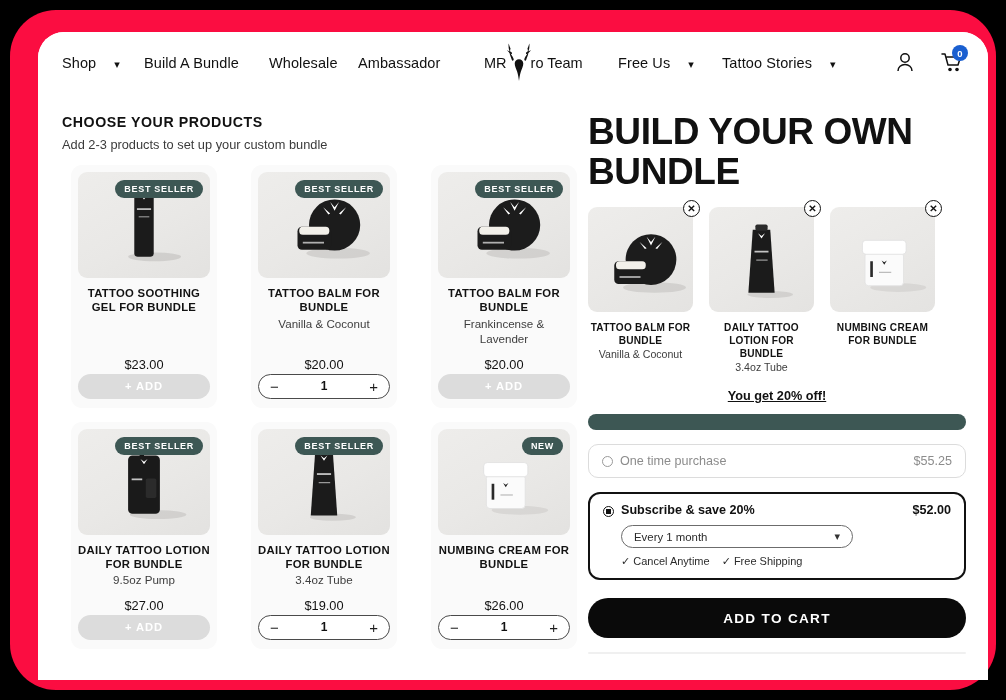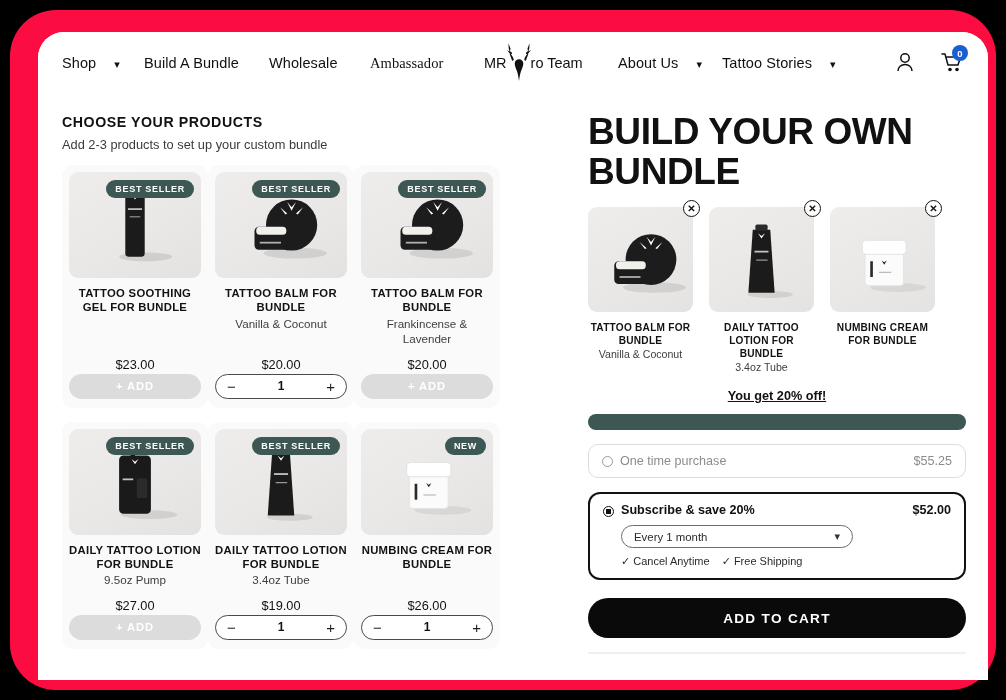--- a/index.html
+++ b/index.html
@@ -103,21 +103,22 @@
   #choose-sub {
     font-size: 12.8px;
     color: #3b3b3b;
     margin-bottom: 13px;
   }
 
   
   #grid {
     display: grid;
     grid-template-columns: repeat(3, 146px);
-    gap: 14px 0;
+    gap: 14px 34px;
+    margin-left: 9px;
   }
   .card {
     background: #fafafa;
     border-radius: 11px;
     padding: 7px 7px 9px 7px;
     display: flex;
     flex-direction: column;
     text-align: center;
     cursor: pointer;
   }
@@ -338,42 +339,42 @@
     <a class="nav-link" style="left:24px;">
       <span>Shop</span>
       <span class="caret">▾</span>
     </a>
     <a class="nav-link" style="left:106px;">
       <span>Build A Bundle</span>
     </a>
     <a class="nav-link" style="left:231px;">
       <span>Wholesale</span>
     </a>
-    <a class="nav-link" style="left:332px;font-family:Liberation Serif, serif;">
+    <a class="nav-link" style="left:320px;">
       <span>Ambassador</span>
     </a>
 
     <div id="logo-wrap" style="left:446px;">
       <span class="lg-txt">MR</span>
       <svg id="deer" viewBox="0 0 70 84">
         <g fill="#111">
           <path d="M35 36c-5 0-9 4-9 9 0 6 3 11 5 17 2 6 3 13 4 20 1-7 2-14 4-20 2-6 5-11 5-17 0-5-4-9-9-9z"></path>
           <path d="M24 36c-1-4-4-7-6-11-2-4-1-9-3-13-1 5 0 10 1 15 1 4 3 7 4 11 1 2 3 2 4-2z"></path>
           <path d="M46 36c1-4 4-7 6-11 2-4 1-9 3-13 1 5 0 10-1 15-1 4-3 7-4 11-1 2-3 2-4-2z"></path>
           <path d="M20 22c-3-2-7-2-10-5 2 4 5 6 8 8 2 1 3-1 2-3z"></path>
           <path d="M50 22c3-2 7-2 10-5-2 4-5 6-8 8-2 1-3-1-2-3z"></path>
           <path d="M17 13c-2-3-2-7-4-10 0 5 0 9 1 13 1 2 4 0 3-3z"></path>
           <path d="M53 13c2-3 2-7 4-10 0 5 0 9-1 13-1 2-4 0-3-3z"></path>
         </g>
       </svg>
       <span class="lg-txt">ro Team</span>
     </div>
 
     <a class="nav-link" style="left:580px;">
-      <span>About Us</span>
+      <span>Free Us</span>
       <span class="caret">▾</span>
     </a>
     <a class="nav-link" style="left:684px;">
       <span>Tattoo Stories</span>
       <span class="caret">▾</span>
     </a>
 
     <div class="nav-icon" style="left:858px; top:20px;">
       <svg width="18" height="20" viewBox="0 0 18 20">
         <circle cx="9" cy="6" r="4.2" fill="none" stroke="#111" stroke-width="1.5"></circle>

